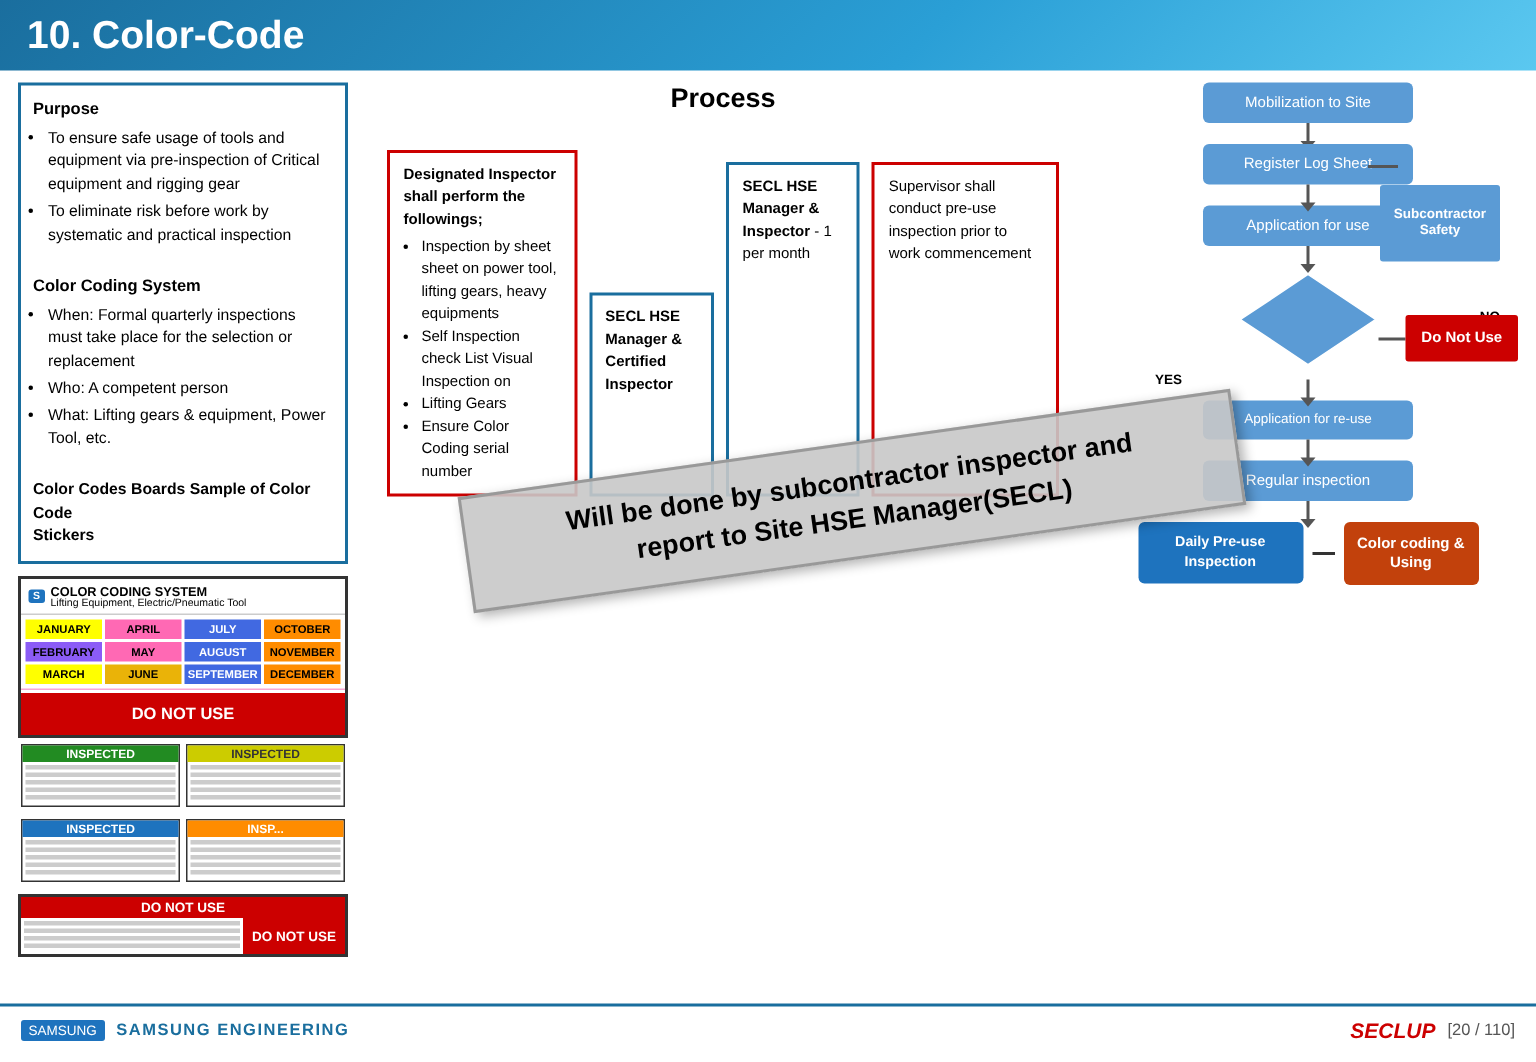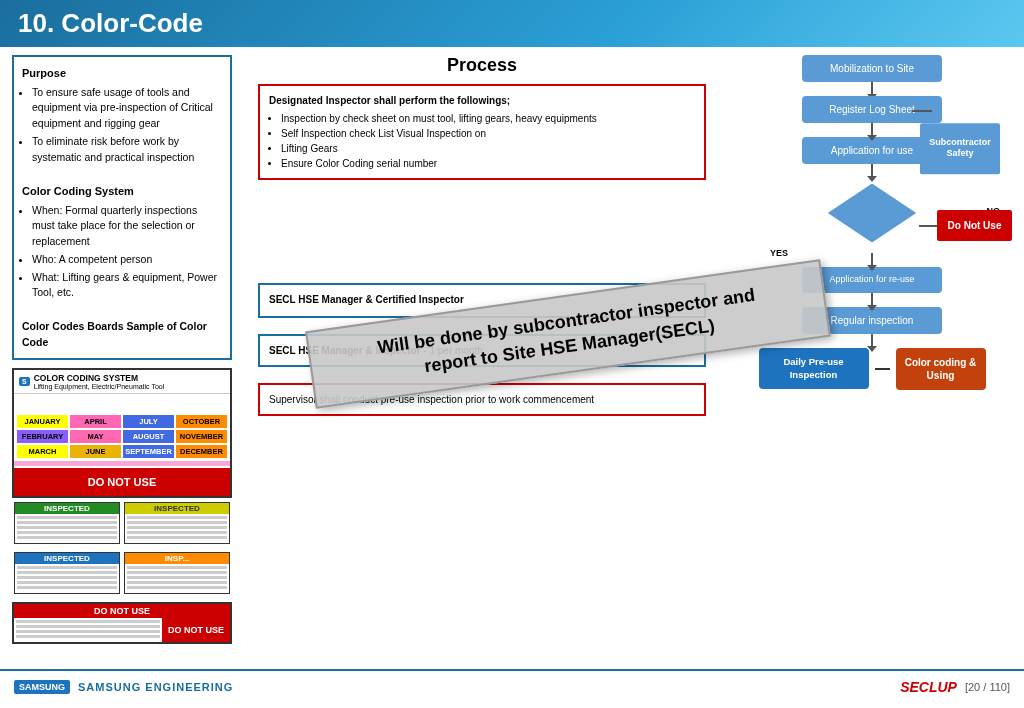--- a/index.html
+++ b/index.html
@@ -83,22 +83,21 @@
     .color-board-title {
       font-weight: bold;
       font-size: 8.5px;
       line-height: 1.2;
     }
     .color-months {
       display: grid;
       grid-template-columns: repeat(4, 1fr);
       padding: 3px;
       gap: 2px;
-      border-bottom: 5px solid #f9a8d4;
-      margin-top: 18px;
+      border-bottom: 1px solid #f9a8d4;
     }
     .month-cell {
       text-align: center;
       font-size: 7.5px;
       font-weight: bold;
       padding: 2px 1px;
     }
     .month-jan { background: #ffff00; }
     .month-apr { background: #ff69b4; }
     .month-jul { background: #4169e1; color: white; }
@@ -225,22 +224,22 @@
     
     .process-flow {
       display: flex;
       gap: 10px;
       position: relative;
     }
 
     .flow-left {
       flex: 1;
       display: flex;
-      flex-direction: column;
       gap: 8px;
+      margin-top: 16px;
     }
 
     .process-box {
       border: 2px solid #cc0000;
       padding: 7px 9px;
       font-size: 10px;
       line-height: 1.5;
       background: #fff;
     }
     .process-box ul {
@@ -361,21 +360,21 @@
       display: flex;
       align-items: center;
       gap: 8px;
     }
     .samsung-logo {
       background: #1e73be;
       color: white;
       font-size: 9px;
       padding: 2px 5px;
       border-radius: 2px;
-      font-weight: bold;
+      font-weight: normal;
     }
     .footer-company {
       font-size: 11px;
       font-weight: bold;
       color: #1a6e9e;
       letter-spacing: 1px;
     }
     .footer-right {
       display: flex;
       align-items: center;
@@ -424,20 +423,21 @@
       <div class="section-title">Color Coding System</div>
       <ul>
         <li>When: Formal quarterly inspections must take place for the selection or replacement</li>
         <li>Who: A competent person</li>
         <li>What:  Lifting gears &amp; equipment, Power Tool, etc.</li>
       </ul>
       <br>
       <div style="font-weight:bold;font-size:10.5px;">
         <span>Color Codes Boards        Sample of Color Code</span>
       </div>
+      <div style="font-weight:bold;font-size:10.5px;">Stickers</div>
     </div>
 
     <div class="color-board">
       <div class="color-board-header">
         <div class="samsung-logo-small">S</div>
         <div>
           <div class="color-board-title">COLOR CODING SYSTEM</div>
           <div style="font-size:7px;">Lifting Equipment, Electric/Pneumatic Tool</div>
         </div>
       </div>
@@ -523,21 +523,21 @@
   </div>
 
   <div id="middle-panel" style="position:relative;">
     <div class="process-title">Process</div>
     <div class="process-flow">
       <div class="flow-left">
 
         <div class="process-box">
           <div class="box-title">Designated Inspector shall perform the followings;</div>
           <ul>
-            <li>Inspection by check sheet on must tool, lifting gears, heavy equipments</li>
+            <li>Inspection by sheet sheet on power tool, lifting gears, heavy equipments</li>
             <li>Self Inspection check List Visual Inspection on</li>
             <li style="list-style:disc;">Lifting Gears</li>
             <li>Ensure Color Coding serial number</li>
           </ul>
         </div>
 
         <div class="process-box-blue" style="margin-top: 95px;">
           <div class="box-title">SECL HSE Manager &amp; Certified Inspector</div>
         </div>
 

